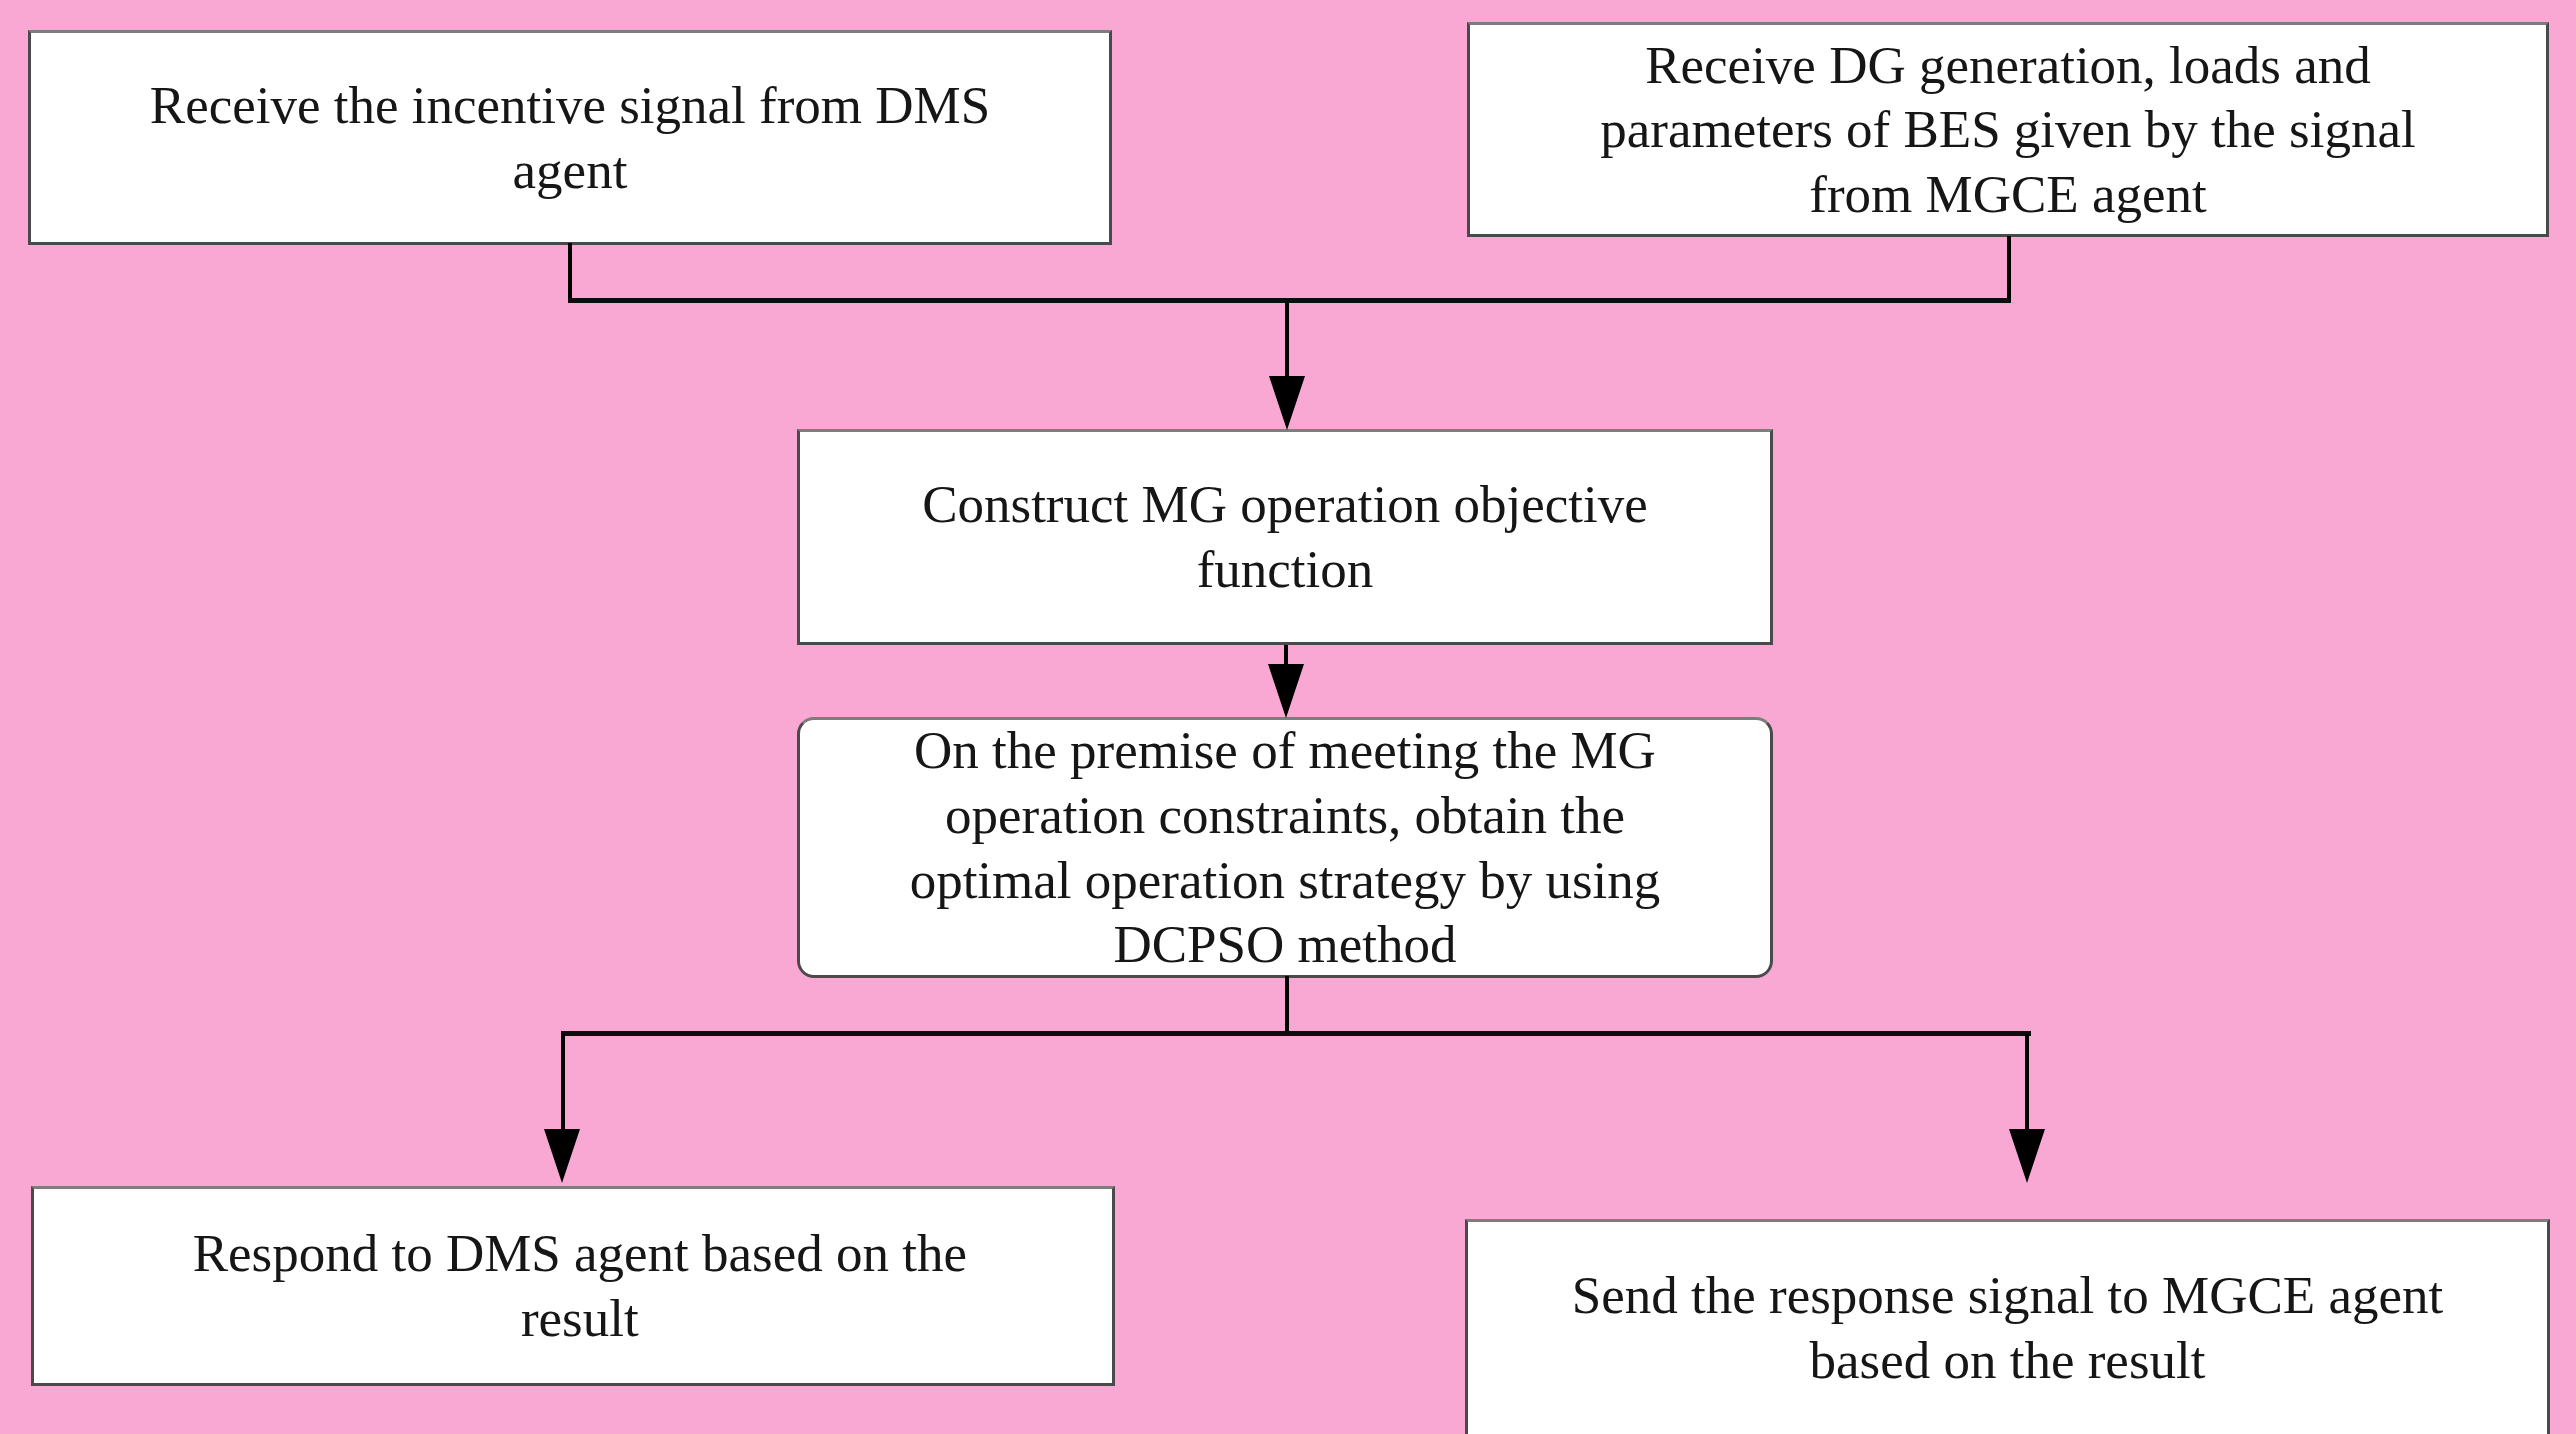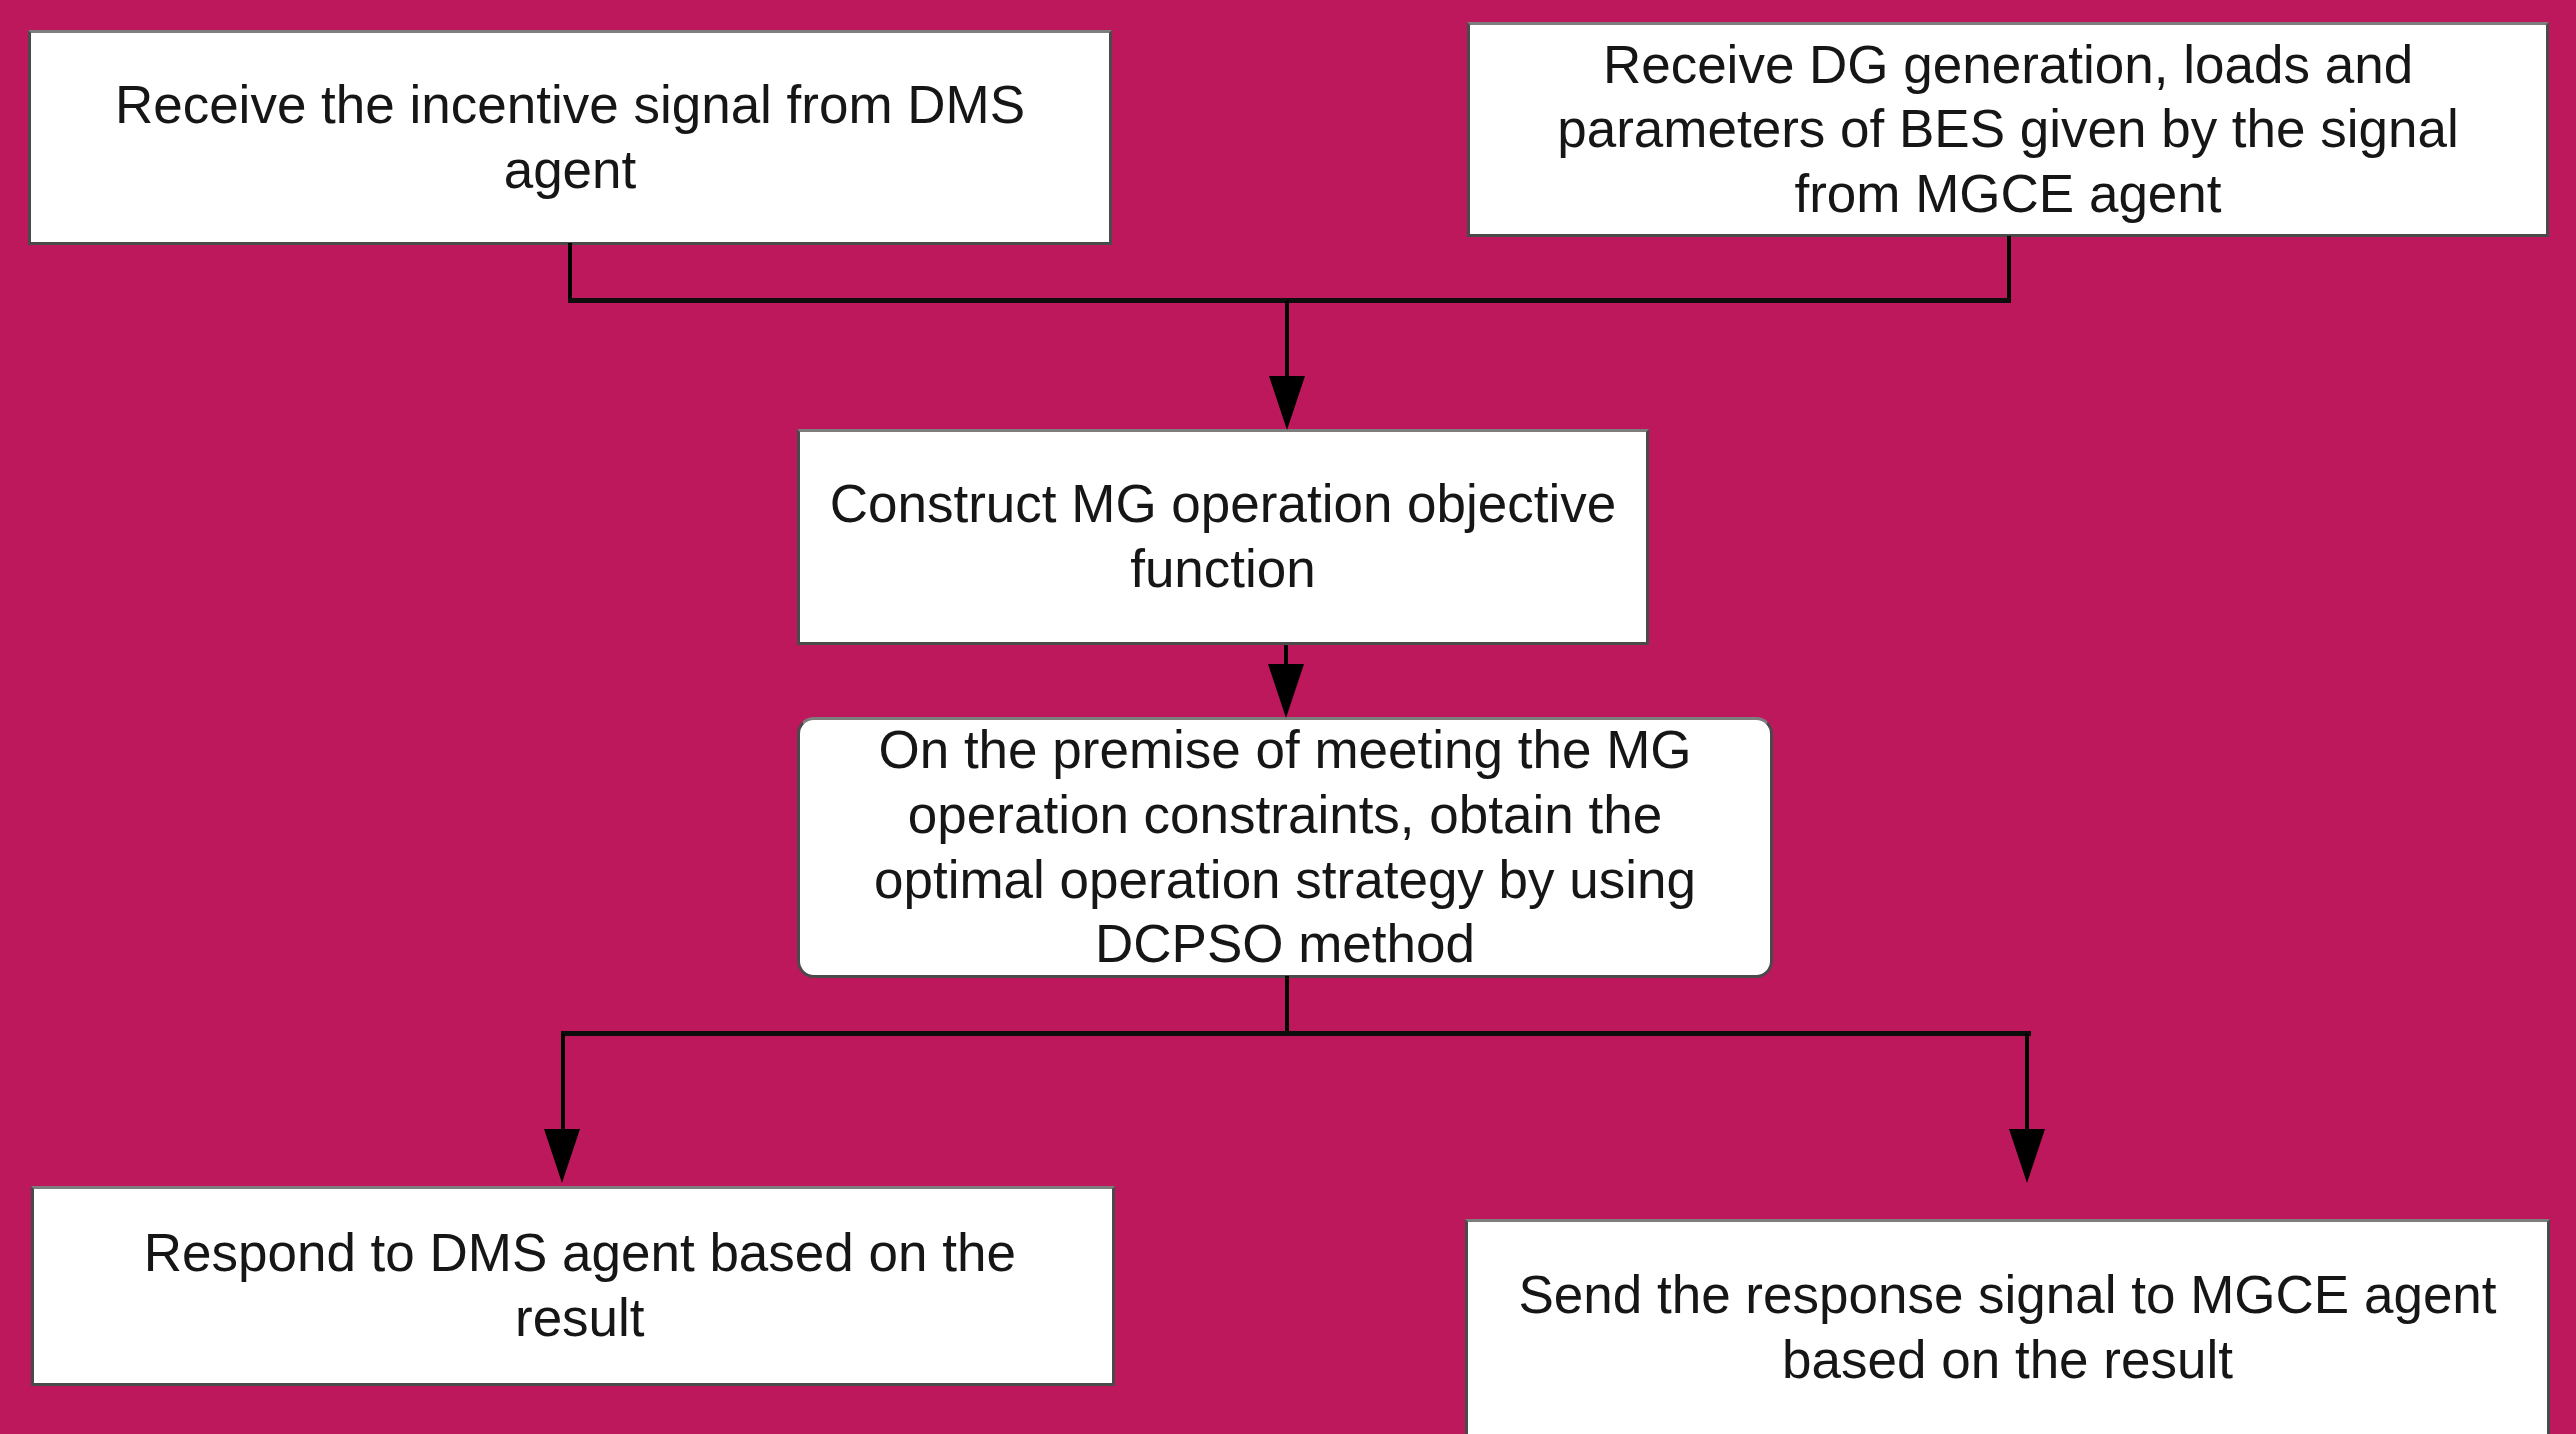--- a/index.html
+++ b/index.html
@@ -4,22 +4,22 @@
 <style>
   html, body {
     margin: 0;
     padding: 0;
     background: #ffffff;
   }
   #stage {
     position: relative;
     width: 2576px;
     height: 1434px;
-    background: #be185d;
-    font-family: Liberation Sans, sans-serif;
+    background: #f9a8d4;
+    font-family: Liberation Serif, serif;
     overflow: hidden;
   }
   .flow-box {
     position: absolute;
     box-sizing: border-box;
     border: 3.9px solid #4a4a4a;
     border-top-color: #7d7d7d;
     background: #ffffff;
     display: flex;
     align-items: center;
@@ -43,21 +43,21 @@
     position: absolute;
     width: 0;
     height: 0;
     border-left: 18.4px solid transparent;
     border-right: 18.4px solid transparent;
     border-top: 54px solid #000000;
   }
   
   #box-receive-dms       { left: 28px;   top: 30px;   width: 1084px; height: 215px; }
   #box-receive-mgce      { left: 1467px; top: 22px;   width: 1082px; height: 215px; }
-  #box-construct-obj     { left: 797px;  top: 429px;  width: 852px; height: 216px; }
+  #box-construct-obj     { left: 797px;  top: 429px;  width: 976px; height: 216px; }
   #box-dcpso             { left: 797px;  top: 717px;  width: 976px; height: 261px; border-radius: 17px; }
   #box-respond-dms       { left: 31px;   top: 1186px; width: 1084px; height: 200px; padding-left: 33px; }
   #box-send-mgce         { left: 1465px; top: 1186px; width: 1085px; height: 218px; margin-top: 33px; }
 
   
   #stub-left-top         { left: 568px;  top: 243px;  width: 3.9px;    height: 59px; }
   #stub-right-top        { left: 2007px; top: 236px;  width: 3.9px;    height: 67px; }
   #bus-top               { left: 568px;  top: 298px;  width: 1442px; height: 4.8px;  }
   #arrow-center-line     { left: 1285px; top: 301px;  width: 3.9px;    height: 80px; }
   #arrow-center-head     { left: 1269px; top: 376px; }

